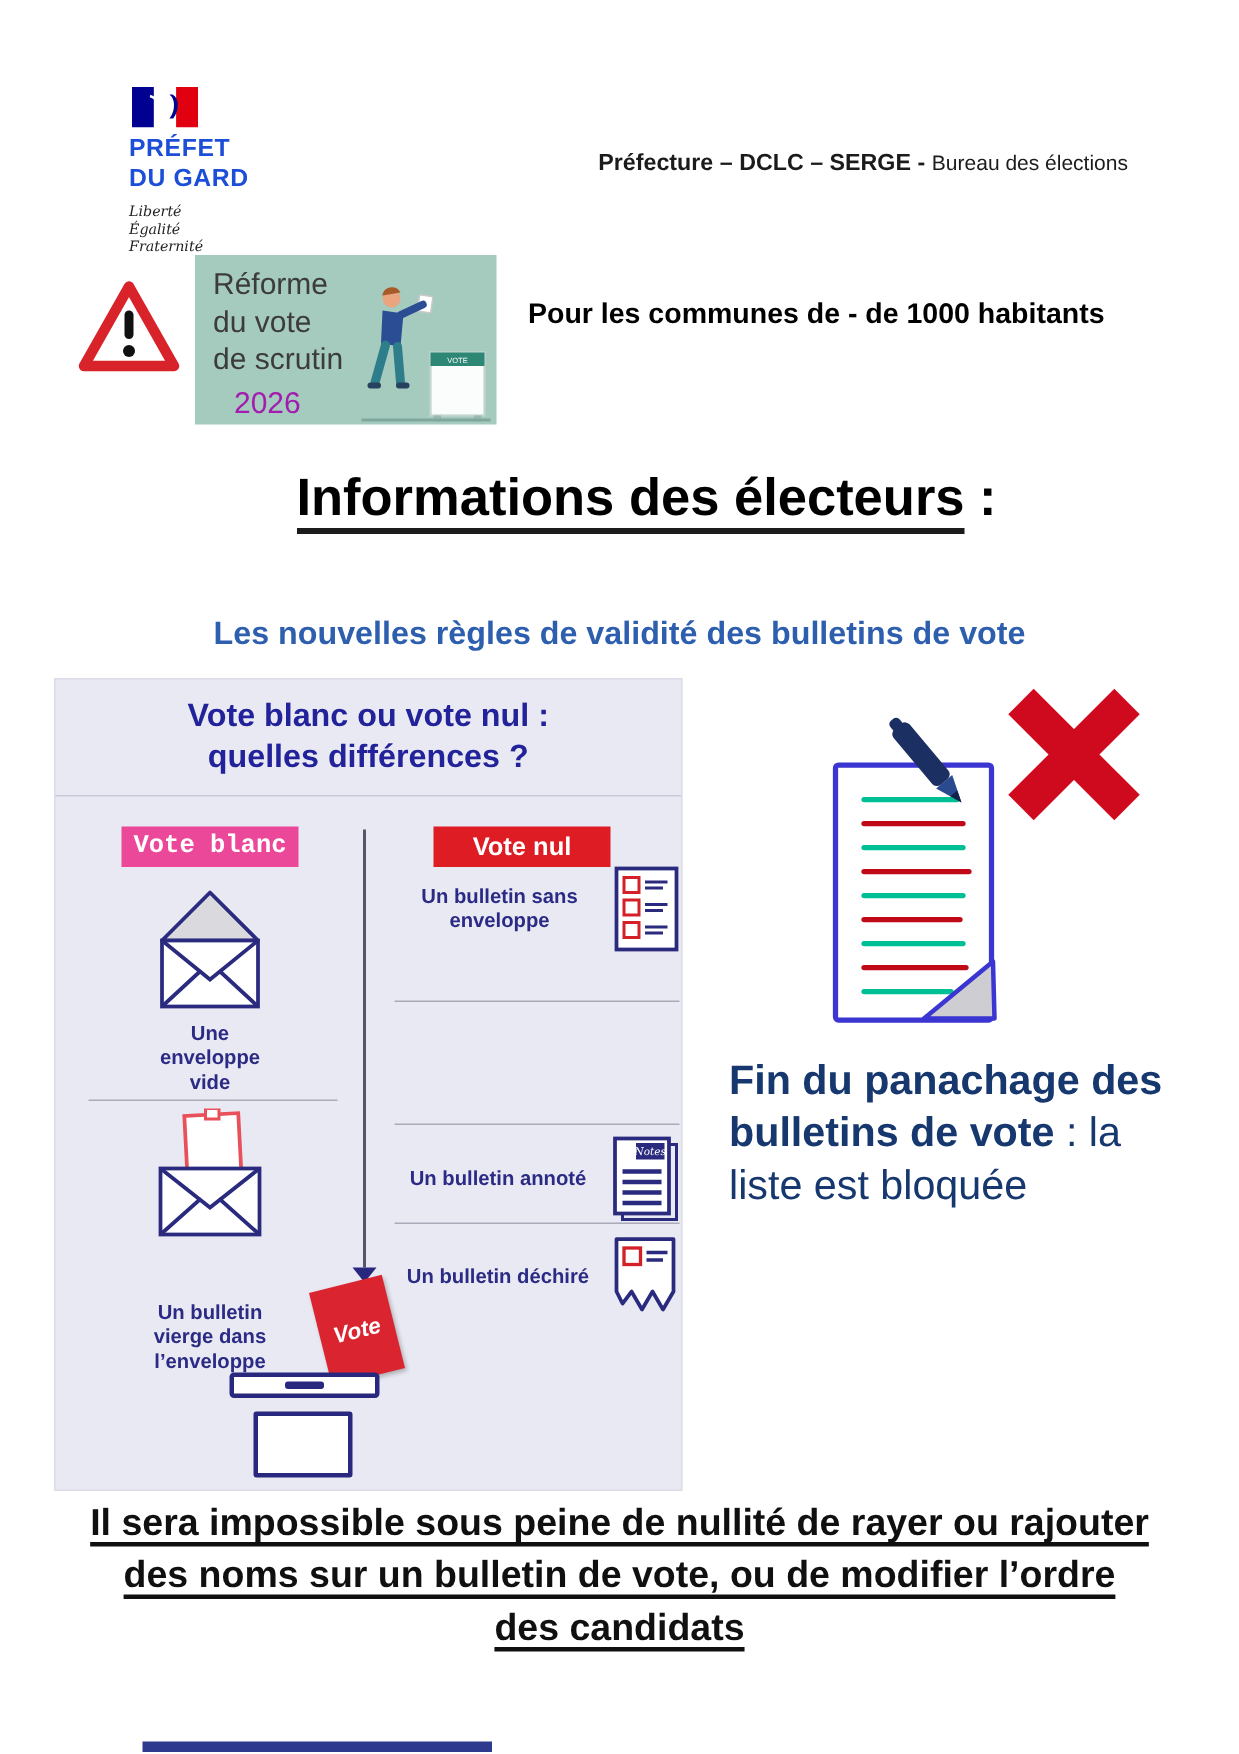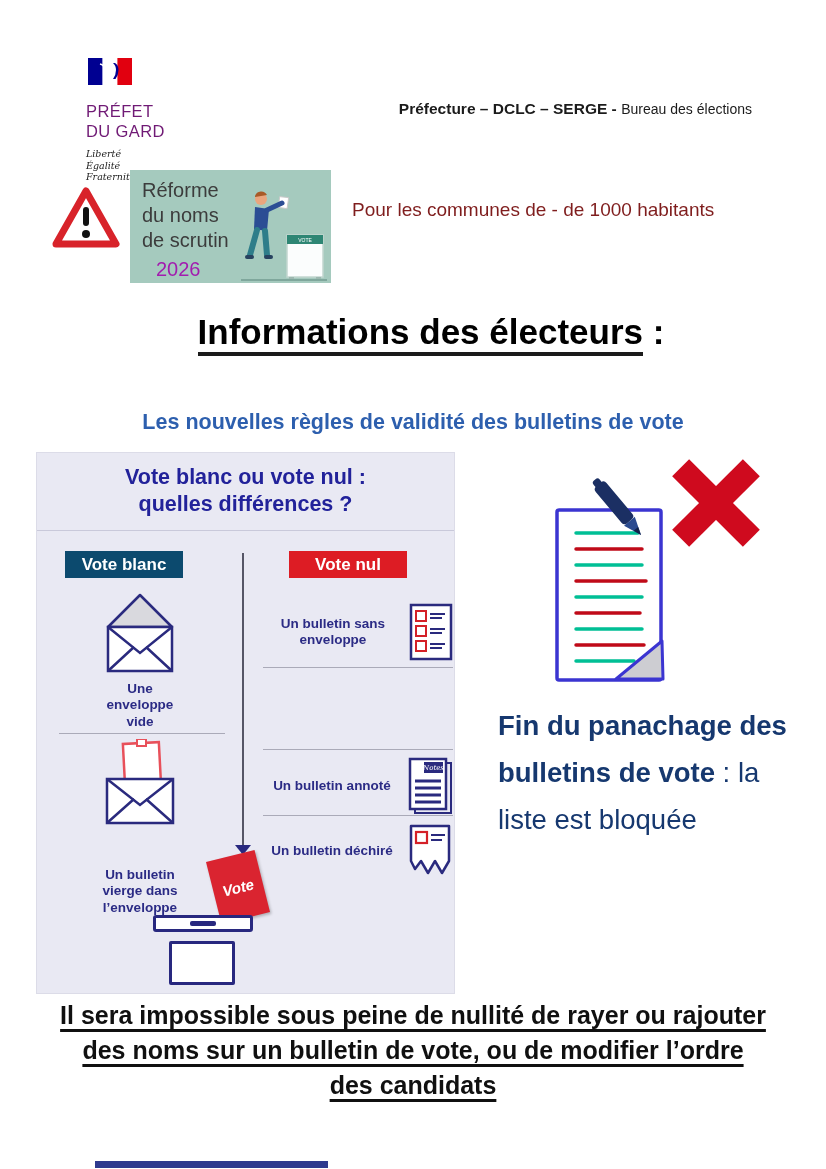--- a/index.html
+++ b/index.html
@@ -3,55 +3,55 @@
 <meta charset="utf-8">
 <style>
   * { margin:0; padding:0; box-sizing:border-box; }
   body { background:#ffffff; }
   .page { position:relative; width:826px; height:1169px; background:#fff;
           font-family:"Liberation Sans", sans-serif; overflow:hidden; }
 
   
   .logo { position:absolute; left:86px; top:58px; }
   .flag { display:block; width:44px; height:27px; margin-left:2px; }
-  .logo-name { margin-top:16px; font-size:16.5px; font-weight:normal; letter-spacing:.4px;
-               color:#701a75; line-height:20px; }
+  .logo-name { margin-top:4px; font-size:16.5px; font-weight:bold; letter-spacing:.4px;
+               color:#1d4ed8; line-height:20px; }
   .motto { margin-top:7px; font-family:"DejaVu Serif", serif; font-style:italic;
            font-size:9.5px; line-height:11.5px; color:#222; }
   .office { position:absolute; top:100px; right:74px; white-space:nowrap; color:#1b1b1b; }
   .office .b { font-weight:bold; font-size:15.5px; }
   .office .r { font-size:14px; }
 
   
   .warning { position:absolute; left:52px; top:186px; }
   .banner { position:absolute; left:130px; top:170px; width:201px; height:113px;
             background:#a5cabe; }
   .banner-text { padding:8px 0 0 12px; font-size:20px; line-height:25px; color:#3c3c3c; }
   .banner-year { padding:5px 0 0 26px; font-size:20px; color:#a21caf; }
   .banner-person { position:absolute; right:0; bottom:0; }
   .audience { position:absolute; left:352px; top:199px; font-size:19px;
-              font-weight:normal; color:#7f1d1d; }
+              font-weight:bold; color:#000000; }
 
   
   .main-title { position:absolute; top:312px; left:18px; width:100%; text-align:center;
                 font-size:35px; font-weight:bold; color:#000000; }
   .title-underline { border-bottom:4px solid #1b1b1b; padding-bottom:1px; }
   .subtitle { position:absolute; top:410px; left:0; width:100%; text-align:center;
               font-size:21.5px; font-weight:bold; color:#2d5fae; }
 
   
   .panel { position:absolute; left:36px; top:452px; width:419px; height:542px;
            background:#e9e9f3; border:1px solid #dcdce8; }
   .panel-heading { padding:11px 0 12px 0; text-align:center; font-size:21.5px;
                    font-weight:bold; color:#22229a; line-height:27px;
                    border-bottom:1px solid #c9c9da; }
   .badge { position:absolute; top:98px; width:118px; height:27px; display:flex;
            align-items:center; justify-content:center; color:#fff; font-weight:bold;
            font-size:17px; }
-  .badge.blanc { left:28px; background:#0c4a6e; }
+  .badge.blanc { left:44px; background:#ec4899;font-family:Liberation Mono, monospace; }
   .badge.nul   { left:252px; background:#dd1c24; }
   .vline  { position:absolute; left:205px; top:100px; width:2px; height:292px; background:#565666; }
   .varrow { position:absolute; left:198px; top:392px; width:0; height:0;
             border-left:8px solid transparent; border-right:8px solid transparent;
             border-top:10px solid #28287f; }
   .cap { font-size:13.5px; font-weight:600; color:#2b2b85; text-align:center; line-height:1.22; }
   .env1 { position:absolute; left:65px; top:138px; }
   .cap-env1 { position:absolute; left:61px; top:228px; width:84px; }
   .ldiv { position:absolute; left:22px; top:280px; width:166px; height:1px; background:#aaaab8; }
   .env2 { position:absolute; left:63px; top:286px; }
@@ -66,21 +66,21 @@
   .box-lid { position:absolute; left:116px; top:462px; width:100px; height:17px;
              border:3px solid #28287f; border-radius:3px; background:#fff; }
   .box-slot { position:absolute; left:34px; top:3px; width:26px; height:5px;
               background:#28287f; border-radius:2px; }
   .box-body { position:absolute; left:132px; top:488px; width:66px; height:44px;
               border:3px solid #28287f; border-radius:2px; background:#fff; }
 
   
   .doc-illu { position:absolute; left:538px; top:455px; }
   .panachage { position:absolute; left:486px; top:702px; width:300px; font-size:27.5px;
-               line-height:47px; color:#16386f;margin-left:12px; }
+               line-height:35px; color:#16386f; }
   .panachage .pb { font-weight:bold; }
 
   
   .statement { position:absolute; top:998px; left:58px; width:710px; text-align:center;
                font-size:25px; font-weight:bold; line-height:35px; color:#101010;
                text-decoration:underline; text-decoration-thickness:2.5px;
                text-underline-offset:5px; }
   .bottom-bar { position:absolute; left:95px; top:1161px; width:233px; height:7px;
                 background:#2e3a8e; }
 </style>
@@ -117,21 +117,21 @@
     <svg width="68" height="64" viewBox="0 0 68 64">
       <path d="M34 5 L64 58 H4 Z" fill="#ffffff" stroke="#d8232a" stroke-width="7" stroke-linejoin="round"></path>
       <rect x="31" y="21" width="6" height="19" rx="3" fill="#111111"></rect>
       <circle cx="34" cy="48" r="4" fill="#111111"></circle>
     </svg>
   </div>
 
   <div class="banner">
     <div class="banner-text">
       <div>Réforme</div>
-      <div>du noms</div>
+      <div>du vote</div>
       <div>de scrutin</div>
     </div>
     <div class="banner-year">2026</div>
     <svg class="banner-person" width="92" height="100" viewBox="0 0 92 100">
       <rect x="48" y="52" width="36" height="42" fill="#fbfdfd" stroke="#c2d6cf" stroke-width="1.5"></rect>
       <rect x="48" y="52" width="36" height="9" fill="#2e8674"></rect>
       <text x="66" y="59" font-size="5" fill="#ffffff" text-anchor="middle" font-family="Liberation Sans, sans-serif">VOTE</text>
       <rect x="50" y="94" width="5" height="4" fill="#9db8b0"></rect>
       <rect x="77" y="94" width="5" height="4" fill="#9db8b0"></rect>
       <rect x="40" y="14" width="9" height="11" rx="1" fill="#ffffff" stroke="#c9c9c9" transform="rotate(8 44 19)"></rect>
@@ -179,21 +179,21 @@
 
     <svg class="env2" width="80" height="88" viewBox="0 0 80 88">
       <rect x="24" y="4" width="36" height="44" fill="#ffffff" stroke="#e8505a" stroke-width="2.5" transform="rotate(-3 42 26)"></rect>
       <rect x="37" y="0" width="9" height="7" fill="#ffffff" stroke="#e8505a" stroke-width="2"></rect>
       <rect x="7" y="40" width="66" height="44" fill="#ffffff" stroke="#2a2a7e" stroke-width="2.5"></rect>
       <path d="M7 40 L40 66 L73 40" fill="none" stroke="#2a2a7e" stroke-width="2.5"></path>
       <path d="M7 84 L34 60 M73 84 L46 60" fill="none" stroke="#2a2a7e" stroke-width="2.5"></path>
     </svg>
     <div class="cap cap-env2">Un bulletin vierge dans l’enveloppe</div>
 
-    <div class="nrow" style="top:150px;">
+    <div class="nrow" style="top:124px;">
       <div class="cap">Un bulletin sans enveloppe</div>
       <svg width="44" height="58" viewBox="0 0 44 58">
         <rect x="2" y="2" width="40" height="54" fill="#ffffff" stroke="#2a2a7e" stroke-width="2.5"></rect>
         <g stroke-width="2">
           <rect x="7" y="8" width="10" height="10" fill="#ffffff" stroke="#d42028"></rect>
           <rect x="7" y="23" width="10" height="10" fill="#ffffff" stroke="#d42028"></rect>
           <rect x="7" y="38" width="10" height="10" fill="#ffffff" stroke="#d42028"></rect>
           <path d="M21 11 H36 M21 15 H33 M21 26 H36 M21 30 H33 M21 41 H36 M21 45 H33" stroke="#2a2a7e"></path>
         </g>
       </svg>

